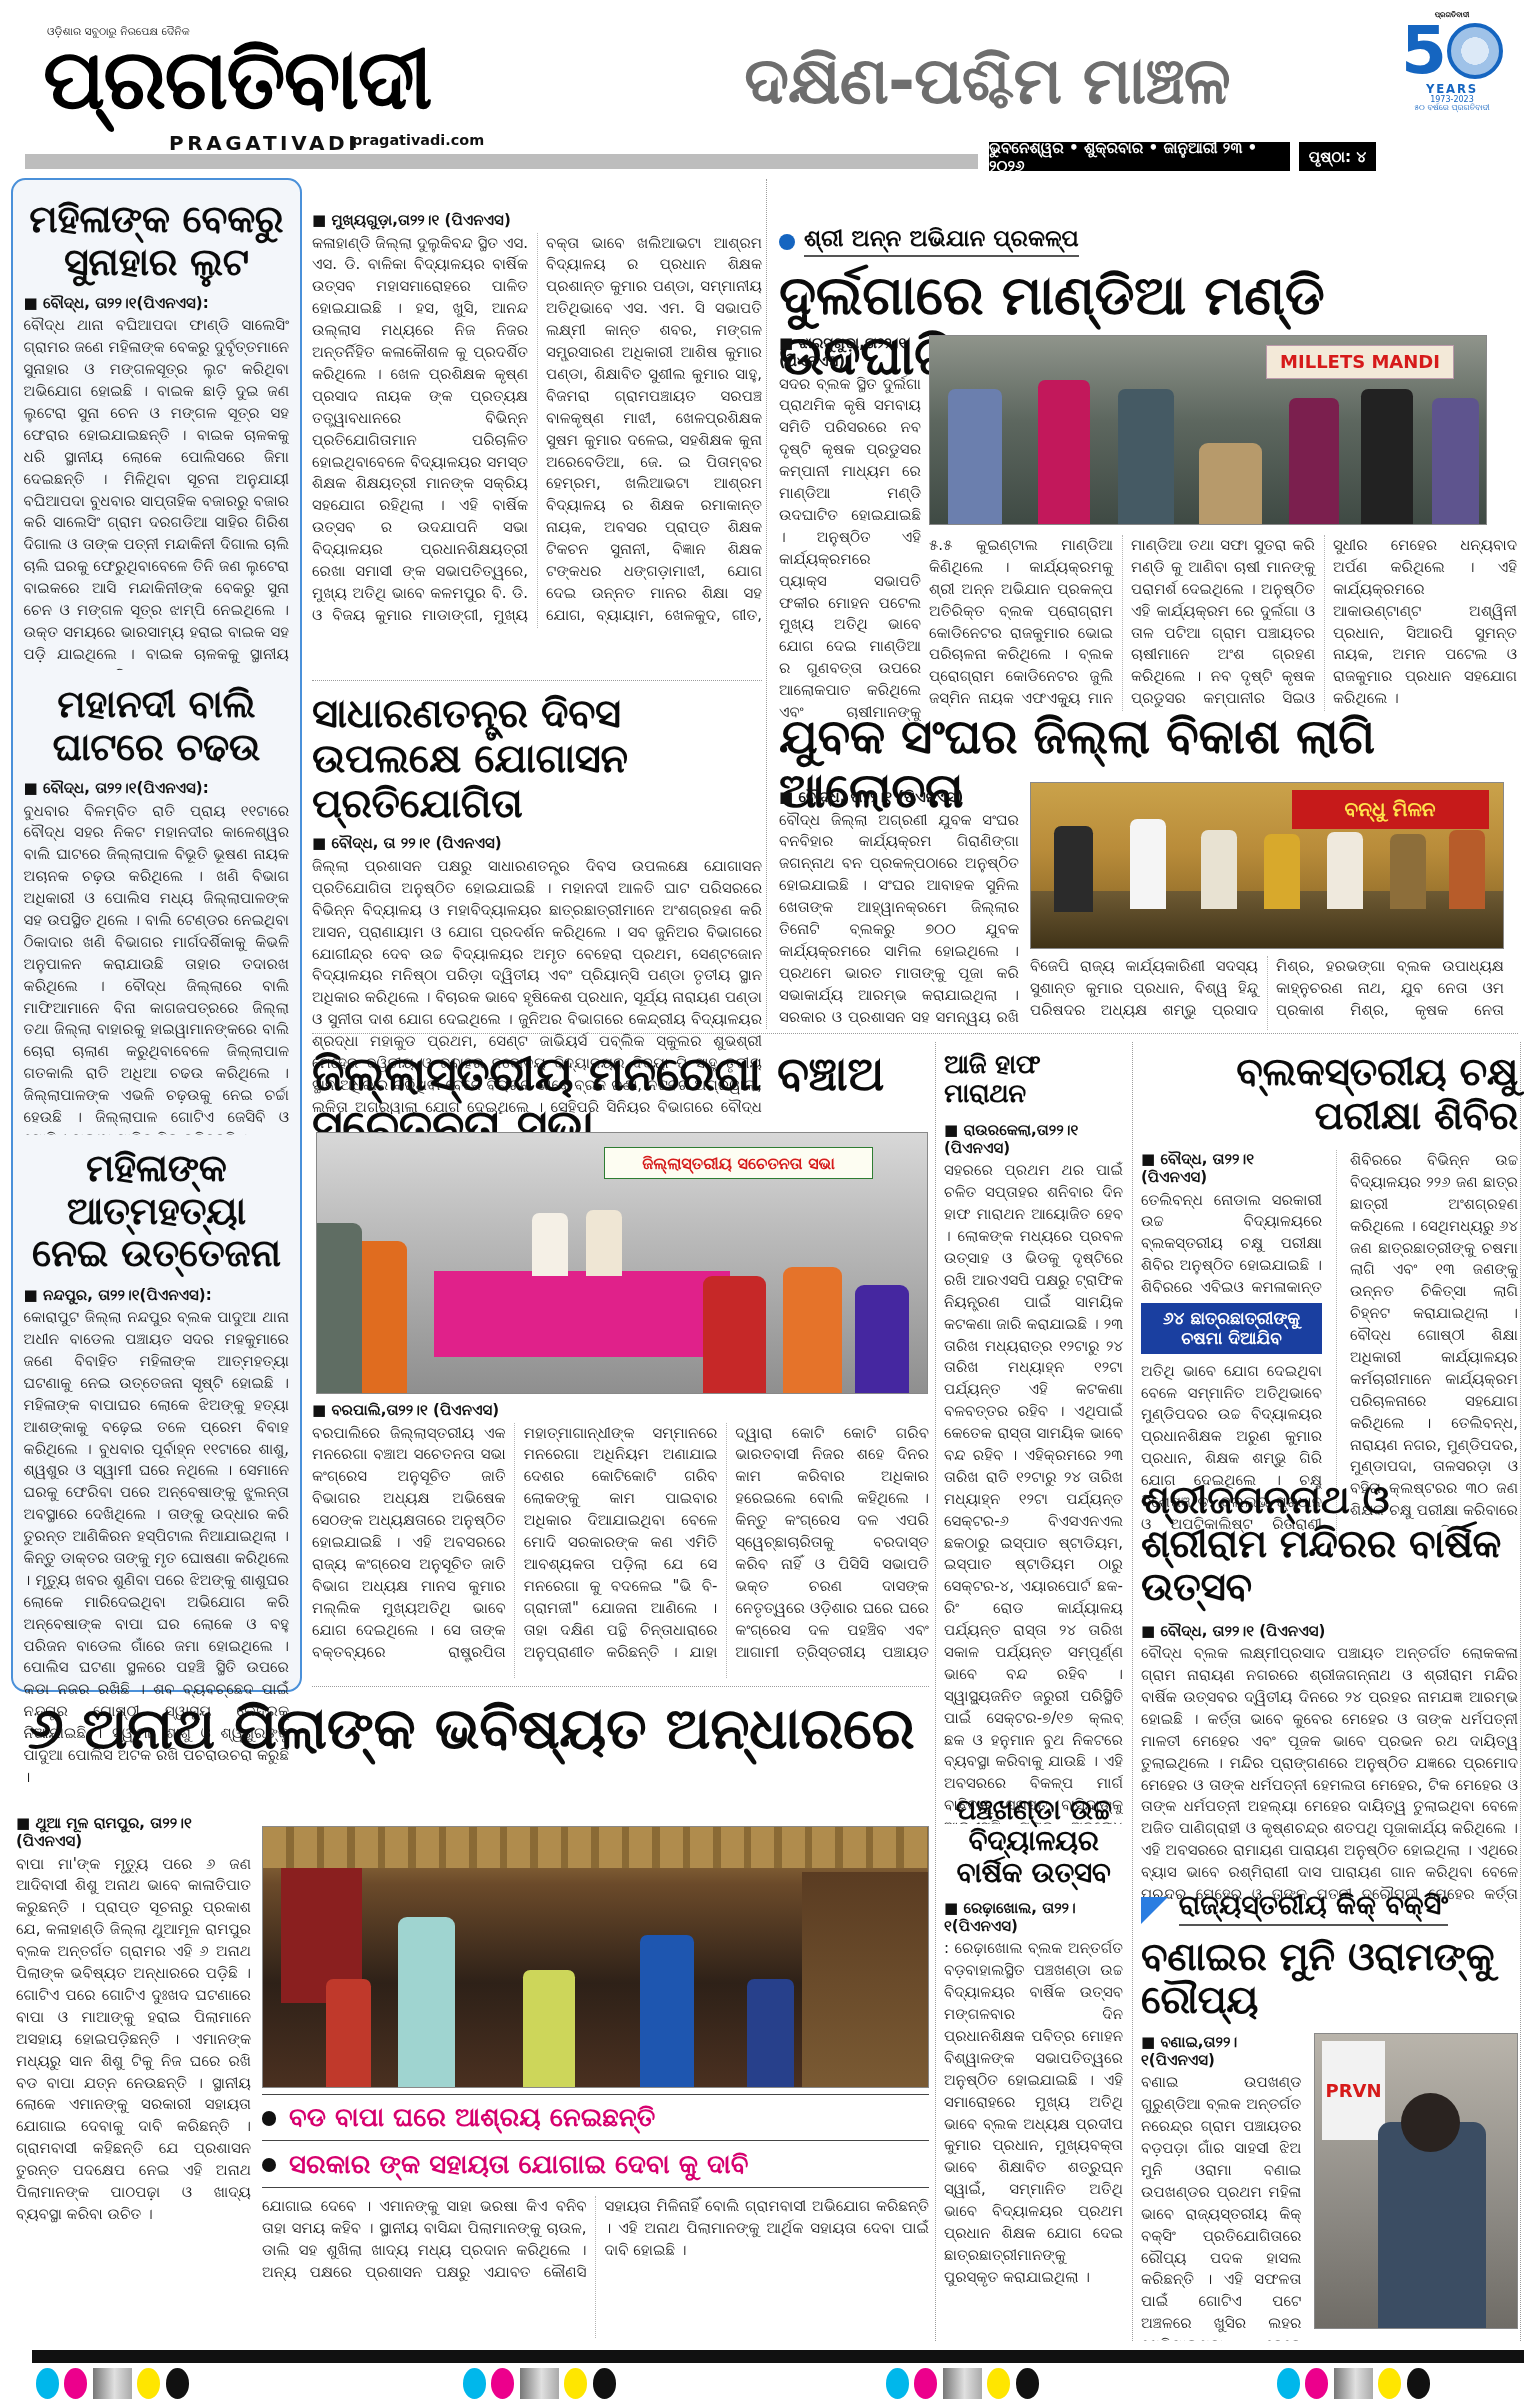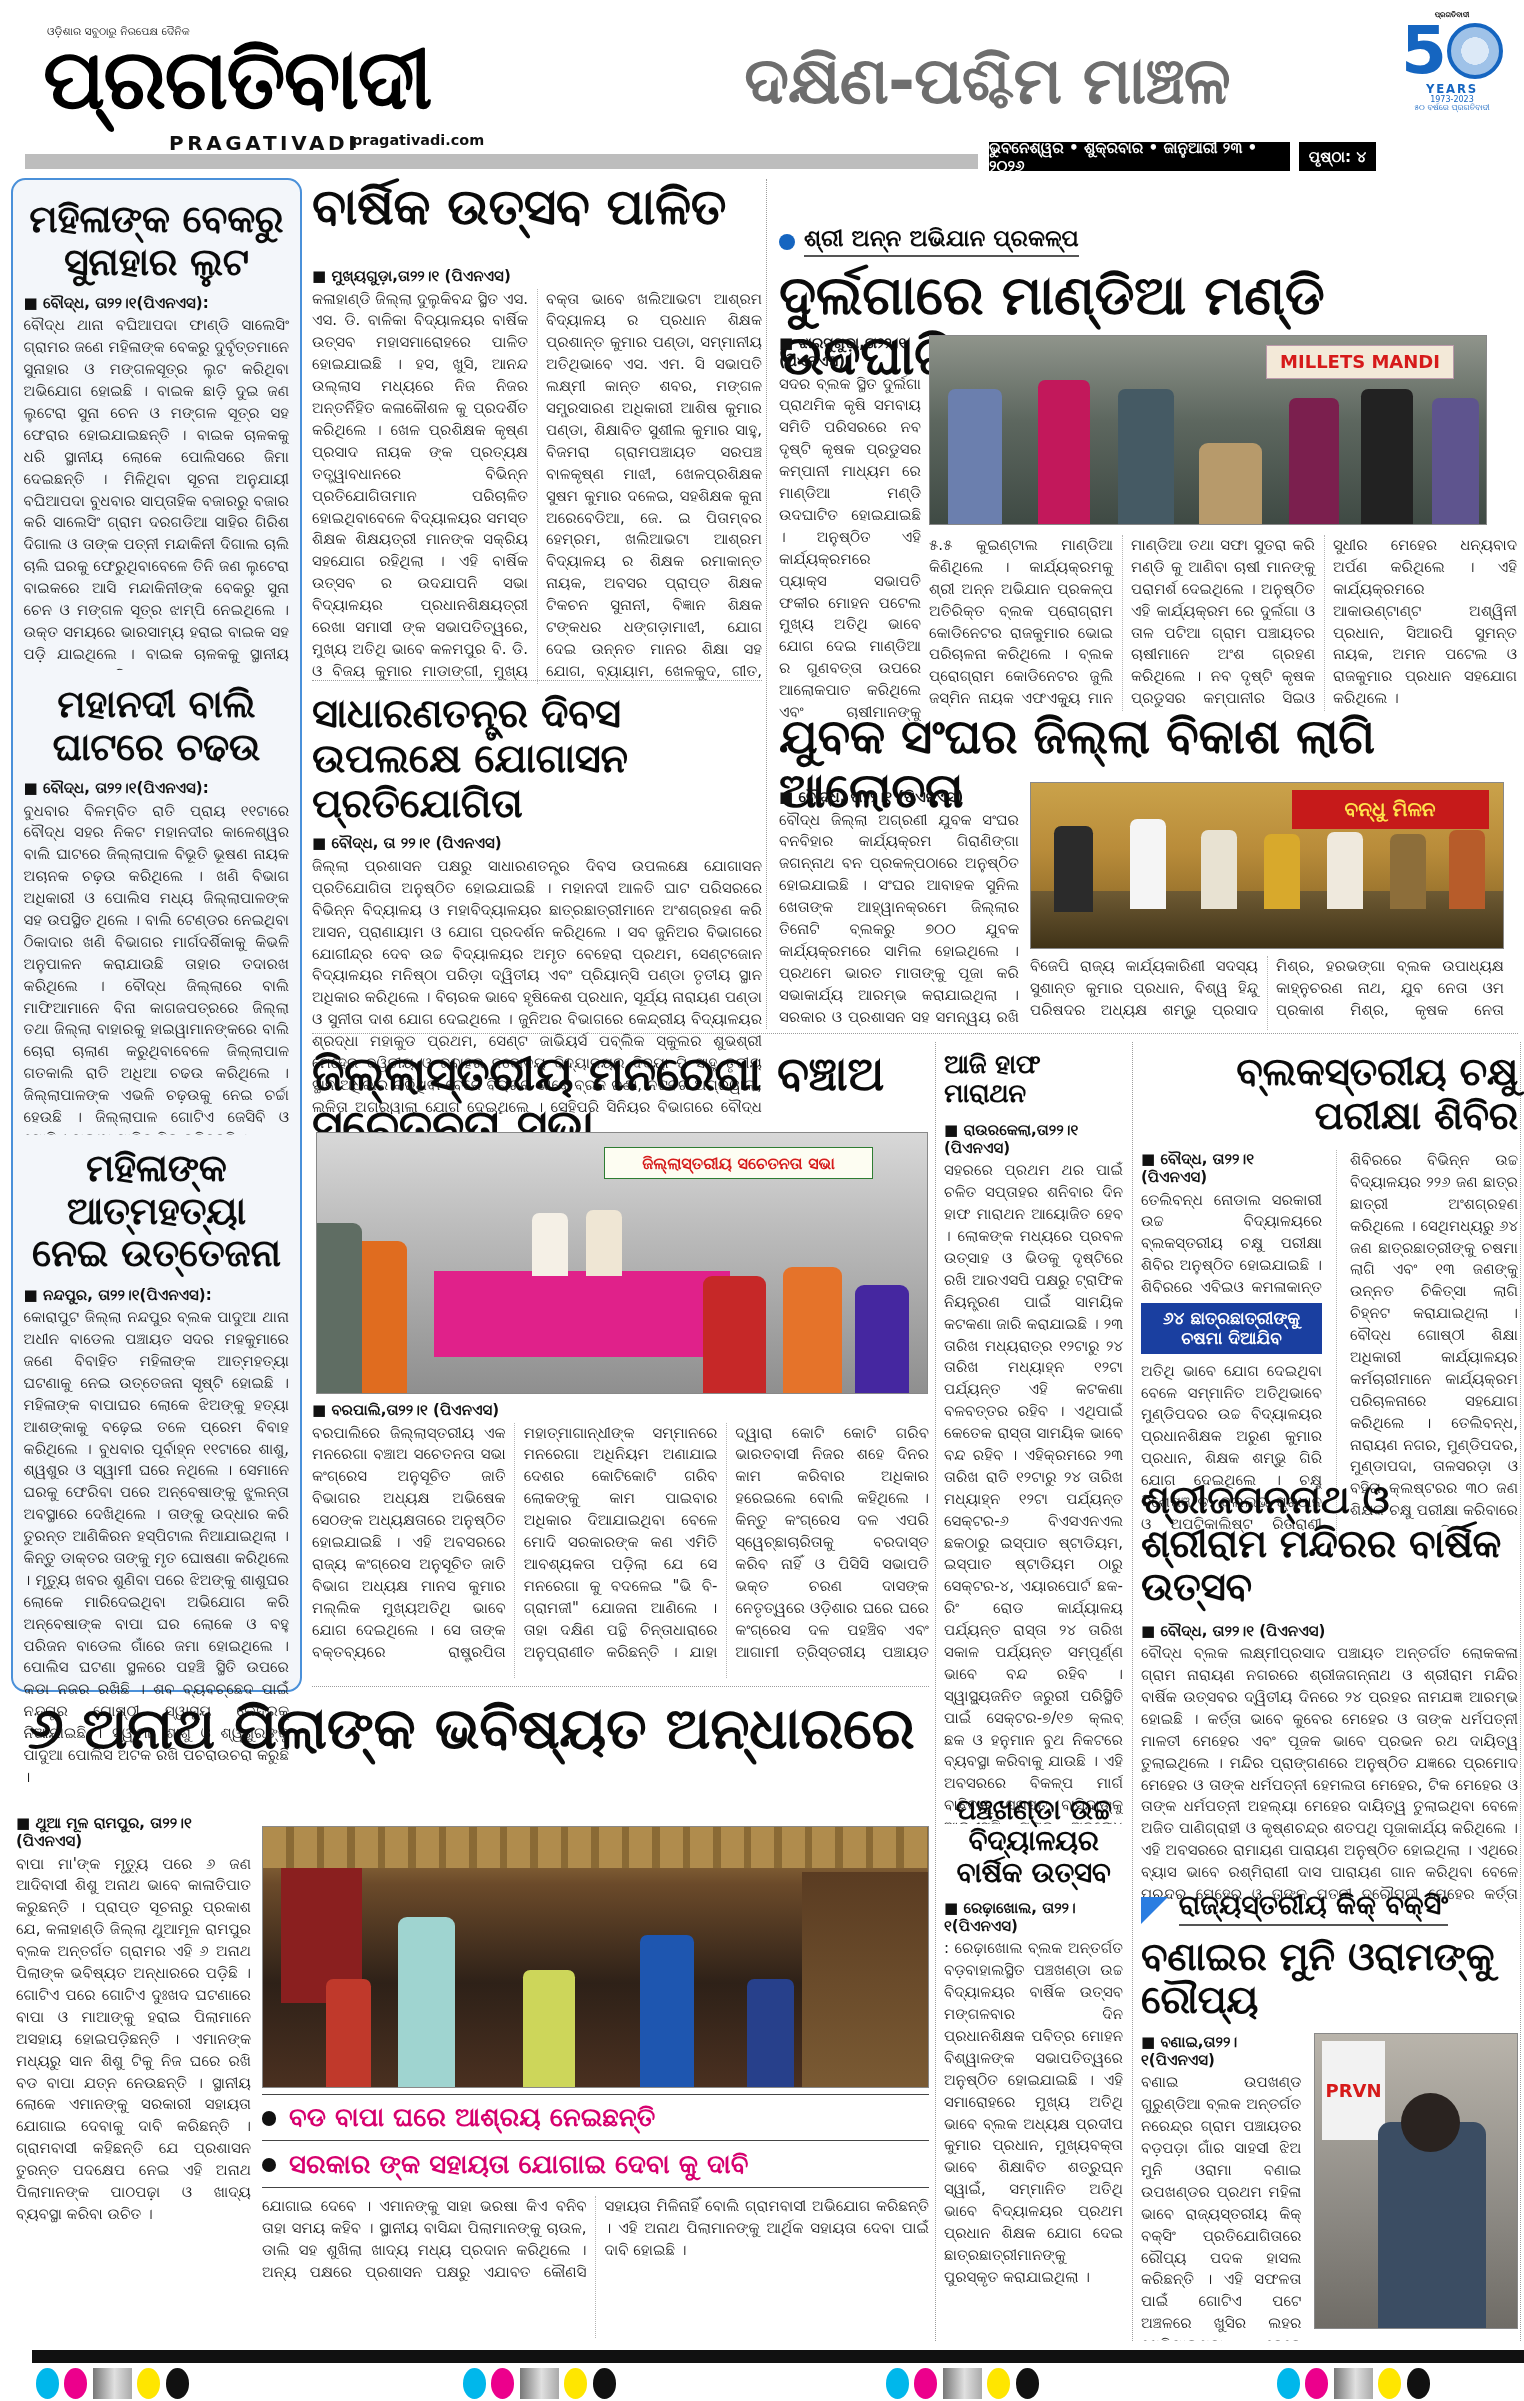--- a/index.html
+++ b/index.html
@@ -96,21 +96,20 @@
       <div class="body" style="height:334px;">ବୁଧବାର ବିଳମ୍ବିତ ରାତି ପ୍ରାୟ ୧୧ଟାରେ ବୌଦ୍ଧ ସହର ନିକଟ ମହାନଦୀର କାଳେଶ୍ୱର ବାଲି ଘାଟରେ ଜିଲ୍ଲାପାଳ ବିଭୂତି ଭୂଷଣ ନାୟକ ଅଚାନକ ଚଢ଼ଉ କରିଥିଲେ । ଖଣି ବିଭାଗ ଅଧିକାରୀ ଓ ପୋଲିସ ମଧ୍ୟ ଜିଲ୍ଲାପାଳଙ୍କ ସହ ଉପସ୍ଥିତ ଥିଲେ । ବାଲି ଟେଣ୍ଡର ନେଇଥିବା ଠିକାଦାର ଖଣି ବିଭାଗର ମାର୍ଗଦର୍ଶିକାକୁ କିଭଳି ଅନୁପାଳନ କରାଯାଉଛି ତାହାର ତଦାରଖ କରିଥିଲେ । ବୌଦ୍ଧ ଜିଲ୍ଲାରେ ବାଲି ମାଫିଆମାନେ ବିନା କାଗଜପତ୍ରରେ ଜିଲ୍ଲା ତଥା ଜିଲ୍ଲା ବାହାରକୁ ହାଇୱାମାନଙ୍କରେ ବାଲି ଚୋରା ଚାଲାଣ କରୁଥିବାବେଳେ ଜିଲ୍ଲାପାଳ ଗତକାଲି ରାତି ଅଧିଆ ଚଢଉ କରିଥିଲେ । ଜିଲ୍ଲାପାଳଙ୍କ ଏଭଳି ଚଢ଼ଉକୁ ନେଇ ଚର୍ଚ୍ଚା ହେଉଛି । ଜିଲ୍ଲାପାଳ ଗୋଟିଏ ଜେସିବି ଓ ଗୋଟିଏ ହାଇୱା ଗାଡ଼ିକୁ ସିଜ୍ କରିଛନ୍ତି ।</div>
     </div>
     <div>
       <div class="hl" style="font-size:38px;margin:12.6px 0 10.8px;">ମହିଳାଙ୍କ ଆତ୍ମହତ୍ୟା ନେଇ ଉତ୍ତେଜନା</div>
       <div class="dl">■ ନନ୍ଦପୁର, ତା୨୨।୧(ପିଏନଏସ):</div>
       <div class="body" style="height:502px;">କୋରାପୁଟ ଜିଲ୍ଲା ନନ୍ଦପୁର ବ୍ଲକ ପାଦୁଆ ଥାନା ଅଧୀନ ବାଡେଲ ପଞ୍ଚାୟତ ସଦର ମହକୁମାରେ ଜଣେ ବିବାହିତ ମହିଳାଙ୍କ ଆତ୍ମହତ୍ୟା ଘଟଣାକୁ ନେଇ ଉତ୍ତେଜନା ସୃଷ୍ଟି ହୋଇଛି । ମହିଳାଙ୍କ ବାପାଘର ଲୋକେ ଝିଅଙ୍କୁ ହତ୍ୟା ଆଶଙ୍କାକୁ ବଢ଼େଇ ତଳେ ପ୍ରେମ ବିବାହ କରିଥିଲେ । ବୁଧବାର ପୂର୍ବାହ୍ନ ୧୧ଟାରେ ଶାଶୁ, ଶ୍ୱଶୁର ଓ ସ୍ୱାମୀ ଘରେ ନଥିଲେ । ସେମାନେ ଘରକୁ ଫେରିବା ପରେ ଅନ୍ବେଷାଙ୍କୁ ଝୁଲନ୍ତା ଅବସ୍ଥାରେ ଦେଖିଥିଲେ । ତାଙ୍କୁ ଉଦ୍ଧାର କରି ତୁରନ୍ତ ଆଣିକିରନ ହସ୍ପିଟାଲ ନିଆଯାଇଥିଲା । କିନ୍ତୁ ଡାକ୍ତର ତାଙ୍କୁ ମୃତ ଘୋଷଣା କରିଥିଲେ । ମୃତ୍ୟୁ ଖବର ଶୁଣିବା ପରେ ଝିଅଙ୍କୁ ଶାଶୁଘର ଲୋକେ ମାରିଦେଇଥିବା ଅଭିଯୋଗ କରି ଅନ୍ବେଷାଙ୍କ ବାପା ଘର ଲୋକେ ଓ ବହୁ ପରିଜନ ବାଡେଲ ଗାଁରେ ଜମା ହୋଇଥିଲେ । ପୋଲିସ ଘଟଣା ସ୍ଥଳରେ ପହଞ୍ଚି ସ୍ଥିତି ଉପରେ କଡା ନଜର ରଖିଛି । ଶବ ବ୍ୟବଚ୍ଛେଦ ପାଇଁ ନନ୍ଦପୁର ଗୋଷ୍ଠୀ ସ୍ୱାସ୍ଥ୍ୟ କେନ୍ଦ୍ରକୁ ନିଆଯାଇଛି । ସ୍ୱାମୀ, ଶାଶୁ ଓ ଶ୍ୱଶୁରଙ୍କୁ ପାଦୁଆ ପୋଲିସ ଅଟକ ରଖି ପଚରାଉଚରା କରୁଛି ।</div>
     </div>
   </div>
 
   <div class="abs" style="left:312px;top:179px;width:450px;">
-    <div class="hl" style="font-size:50px;">ବାର୍ଷିକ ଉତ୍ସବ ପାଳିତ</div>
     <div class="dl" style="margin-top:32px;">■ ମୁଖ୍ୟଗୁଡ଼ା,ତା୨୨।୧ (ପିଏନଏସ)</div>
     <div class="body cols2" style="height:395px;">କଳାହାଣ୍ଡି ଜିଲ୍ଲା ଦୁଲୁକିବନ୍ଦ ସ୍ଥିତ ଏସ. ଏସ. ଡି. ବାଳିକା ବିଦ୍ୟାଳୟର ବାର୍ଷିକ ଉତ୍ସବ ମହାସମାରୋହରେ ପାଳିତ ହୋଇଯାଇଛି । ହସ, ଖୁସି, ଆନନ୍ଦ ଉଲ୍ଲାସ ମଧ୍ୟରେ ନିଜ ନିଜର ଅନ୍ତର୍ନିହିତ କଳାକୌଶଳ କୁ ପ୍ରଦର୍ଶିତ କରିଥିଲେ । ଖେଳ ପ୍ରଶିକ୍ଷକ କୃଷ୍ଣ ପ୍ରସାଦ ନାୟକ ଙ୍କ ପ୍ରତ୍ୟକ୍ଷ ତତ୍ତ୍ୱାବଧାନରେ ବିଭିନ୍ନ ପ୍ରତିଯୋଗିତାମାନ ପରିଚାଳିତ ହୋଇଥିବାବେଳେ ବିଦ୍ୟାଳୟର ସମସ୍ତ ଶିକ୍ଷକ ଶିକ୍ଷୟତ୍ରୀ ମାନଙ୍କ ସକ୍ରିୟ ସହଯୋଗ ରହିଥିଲା । ଏହି ବାର୍ଷିକ ଉତ୍ସବ ର ଉଦଯାପନି ସଭା ବିଦ୍ୟାଳୟର ପ୍ରଧାନଶିକ୍ଷୟତ୍ରୀ ରେଖା ସମାସୀ ଙ୍କ ସଭାପତିତ୍ୱରେ, ମୁଖ୍ୟ ଅତିଥି ଭାବେ କଳମପୁର ବି. ଡି. ଓ ବିଜୟ କୁମାର ମାଡାଙ୍ଗୀ, ମୁଖ୍ୟ ବକ୍ତା ଭାବେ ଖଲିଆଭଟା ଆଶ୍ରମ ବିଦ୍ୟାଳୟ ର ପ୍ରଧାନ ଶିକ୍ଷକ ପ୍ରଶାନ୍ତ କୁମାର ପଣ୍ଡା, ସମ୍ମାନୀୟ ଅତିଥିଭାବେ ଏସ. ଏମ. ସି ସଭାପତି ଲକ୍ଷ୍ମୀ କାନ୍ତ ଶବର, ମଙ୍ଗଳ ସମ୍ପ୍ରସାରଣ ଅଧିକାରୀ ଆଶିଷ କୁମାର ପଣ୍ଡା, ଶିକ୍ଷାବିତ ସୁଶୀଲ କୁମାର ସାହୁ, ବିଜମରା ଗ୍ରାମପଞ୍ଚାୟତ ସରପଞ୍ଚ ବାଳକୃଷ୍ଣ ମାଝୀ, ଖେଳପ୍ରଶିକ୍ଷକ ସୁଷମ କୁମାର ଦଳେଇ, ସହଶିକ୍ଷକ କୁନା ଅରେବେଡିଆ, ଜେ. ଇ ପିତାମ୍ବର ହେମ୍ରମ, ଖଲିଆଭଟା ଆଶ୍ରମ ବିଦ୍ୟାଳୟ ର ଶିକ୍ଷକ ରମାକାନ୍ତ ନାୟକ, ଅବସର ପ୍ରାପ୍ତ ଶିକ୍ଷକ ଟିକଚନ ସୁନାନୀ, ବିଜ୍ଞାନ ଶିକ୍ଷକ ଟଙ୍କଧର ଧଙ୍ଗଡ଼ାମାଝୀ, ଯୋଗ ଦେଇ ଉନ୍ନତ ମାନର ଶିକ୍ଷା ସହ ଯୋଗ, ବ୍ୟାୟାମ, ଖେଳକୁଦ, ଗୀତ, ବକ୍ତୃତା, ପ୍ରଭୃତି ର ଉପକାରିତା, ମହତ୍ତ୍ୱ ଉପରେ ବକ୍ତୃତା ପ୍ରଦାନ କରିଥିଲେ । ଅଞ୍ଚଳ ତଥା ଜିଲ୍ଲା ସ୍ତରରେ ଶିକ୍ଷା ଓ ଦୀକ୍ଷା କ୍ଷେତ୍ରରେ ସୁନାମ ଅର୍ଜନ କରିବା ସହ ବିଦ୍ୟାଳୟର ପ୍ରଧାନ ଶିକ୍ଷୟତ୍ରୀ ରେଖା ସମାସୀ ବିଦ୍ୟାଳୟର ବାର୍ଷିକ ବିବରଣୀ ପଠନ କରିଥିଲେ । ବିଭିନ୍ନ ପ୍ରକାର ପ୍ରତିଯୋଗିତା ମାନଙ୍କରେ କୃତୀଉପଯୋଗୀ ମାନଙ୍କୁ ଉତ୍ସାହ ଉଦ୍ଦୀପନା ଯୋଗେଇଦେବାକୁ ଯାଇ କୃତୀଉପଯୋଗୀମାନେ ଅତିଥିମାନଙ୍କଦ୍ୱାରା ପୁରସ୍କୃତ ହୋଇଥିଲେ । ବିଜ୍ଞାନ ଶିକ୍ଷକ ପ୍ରମୋଦ ଛତ୍ରିଆ ଅତିଥିପରିଚୟ, ମଞ୍ଚପରିଚାଳନା ଓ ଧନ୍ୟବାଦ ଅର୍ପଣ କରିଥିଲେ ।</div>
   </div>
 
   <div class="abs dot-h" style="left:312px;top:680px;width:450px;"></div>
 
   <div class="abs" style="left:312px;top:691px;width:450px;">
     <div class="hl" style="font-size:40px;">ସାଧାରଣତନ୍ତ୍ର ଦିବସ ଉପଲକ୍ଷେ ଯୋଗାସନ ପ୍ରତିଯୋଗିତା</div>
     <div class="dl" style="margin-top:9px;">■ ବୌଦ୍ଧ, ତା ୨୨।୧ (ପିଏନଏସ)</div>
     <div class="body" style="height:258px;">ଜିଲ୍ଲା ପ୍ରଶାସନ ପକ୍ଷରୁ ସାଧାରଣତନ୍ତ୍ର ଦିବସ ଉପଲକ୍ଷେ ଯୋଗାସନ ପ୍ରତିଯୋଗିତା ଅନୁଷ୍ଠିତ ହୋଇଯାଇଛି । ମହାନଦୀ ଆଳତି ଘାଟ ପରିସରରେ ବିଭିନ୍ନ ବିଦ୍ୟାଳୟ ଓ ମହାବିଦ୍ୟାଳୟର ଛାତ୍ରଛାତ୍ରୀମାନେ ଅଂଶଗ୍ରହଣ କରି ଆସନ, ପ୍ରାଣାୟାମ ଓ ଯୋଗ ପ୍ରଦର୍ଶନ କରିଥିଲେ । ସବ ଜୁନିଅର ବିଭାଗରେ ଯୋଗୀନ୍ଦ୍ର ଦେବ ଉଚ୍ଚ ବିଦ୍ୟାଳୟର ଅମୃତ ବେହେରା ପ୍ରଥମ, ସେଣ୍ଟଜୋନ ବିଦ୍ୟାଳୟର ମନିଷ୍ଠା ପରିଡ଼ା ଦ୍ୱିତୀୟ ଏବଂ ପ୍ରିୟାନ୍ସି ପଣ୍ଡା ତୃତୀୟ ସ୍ଥାନ ଅଧିକାର କରିଥିଲେ । ବିଚାରକ ଭାବେ ହୃଷିକେଶ ପ୍ରଧାନ, ସୂର୍ଯ୍ୟ ନାରାୟଣ ପଣ୍ଡା ଓ ସୁନୀତା ଦାଶ ଯୋଗ ଦେଇଥିଲେ । ଜୁନିଅର ବିଭାଗରେ କେନ୍ଦ୍ରୀୟ ବିଦ୍ୟାଳୟର ଶ୍ରଦ୍ଧା ମହାକୁଡ ପ୍ରଥମ, ସେଣ୍ଟ ଜାଭିୟର୍ସ ପବ୍ଲିକ ସ୍କୁଲର ଶୁଭଶ୍ରୀ ମେହେର ଦ୍ୱିତୀୟ ଓ ଜବାହର ନବୋଦୟ ବିଦ୍ୟାଳୟର ଦିବ୍ୟା ପି ସାହୁ ତୃତୀୟ ସ୍ଥାନ ଅଧିକାର କରିଥିବା ବେଳେ ବିଚାରକ ଭାବେ ବ୍ରଜ ରଣା, ନଟବର ଅଗ୍ରୱାଲା, ଲଳିତା ଅଗ୍ରୱାଲା ଯୋଗ ଦେଇଥିଲେ । ସେହିପରି ସିନିୟର ବିଭାଗରେ ବୌଦ୍ଧ ପଞ୍ଚାୟତ ମହାବିଦ୍ୟାଳୟର ଦେବାଶିଷ ମିଶ୍ର ପ୍ରଥମ ଓ ପୂଣ୍ୟତୋୟା ବେହେରା ଦ୍ୱିତୀୟ ଏବଂ ଜବାହର ନବୋଦୟ ବିଦ୍ୟାଳୟର ଜୀନା ସାହୁ ଓ ସୌମ୍ୟ ରଞ୍ଜନ ସାହୁ ତୃତୀୟ ସ୍ଥାନ ଅଧିକାର କରିଥିଲେ । ବିଚାରକ ଭାବେ ଦିଲ୍ଲୀପ କୁମାର ଚୌଧୁରୀ, ବିକାଶ ଅଗ୍ରୱାଲା ଓ ଦେବାଶିଷ ପୁରୋହିତ ଯୋଗ ଦେଇଥିଲେ । ପ୍ରତିଯୋଗିତାକୁ ଜିଲ୍ଲା ସୂଚନା ଓ ଲୋକସଂପର୍କ ଅଧିକାରୀ ସୁଶ୍ରୀ ରିତାକାନ୍ତ ବଳିୟାରସିଂ ପରିଚାଳନା କରିଥିଲେ ।</div>

